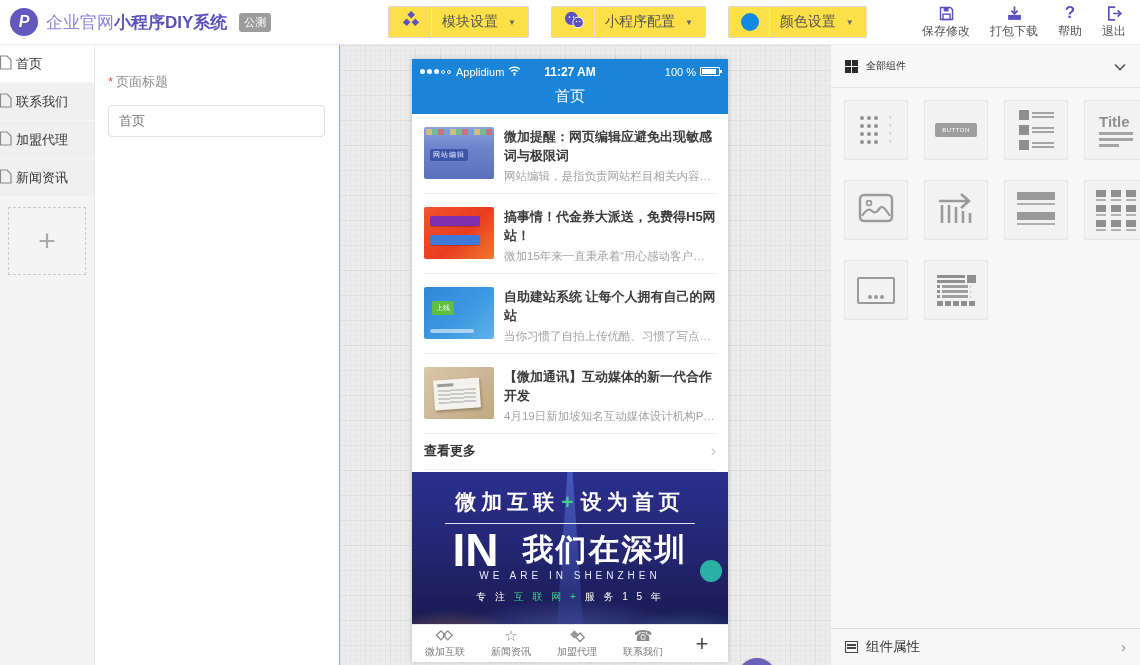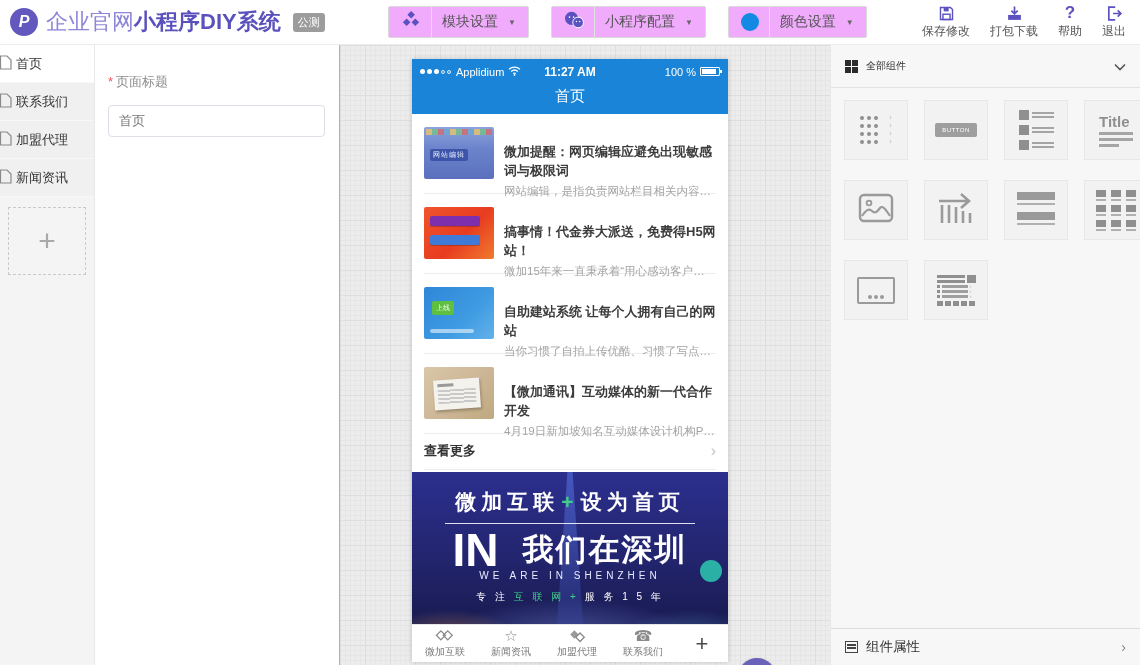--- a/index.html
+++ b/index.html
@@ -2,26 +2,26 @@
 <html><head>
 <meta charset="utf-8">
 <style>
   * { margin:0; padding:0; box-sizing:border-box; }
   html,body { width:1140px; height:665px; overflow:hidden; font-family:"Liberation Sans","DejaVu Sans",sans-serif; background:#fff; }
 
   
   .app-header { position:absolute; left:0; top:0; width:1140px; height:45px; background:#fff; border-bottom:1px solid #ececec; display:flex; align-items:center; z-index:30; }
   .brand { display:flex; align-items:center; gap:8px; padding-left:10px; width:330px; }
   .logo-circle { width:28px; height:28px; border-radius:50%; background:#6258bd; color:#fff; font-weight:bold; font-size:16px; display:flex; align-items:center; justify-content:center; font-style:italic; }
-  .brand-title { font-size:22px; white-space:nowrap; }
+  .brand-title { font-size:17px; white-space:nowrap; }
   .brand-title .t1 { color:#8d85d8; }
   .brand-title .t2 { color:#5b51bd; font-weight:bold; }
   .beta-badge { background:#9c9c9c; color:#fff; font-size:11px; border-radius:3px; padding:2px 5px; margin-left:4px; }
   .header-center { display:flex; gap:22px; margin-left:58px; }
-  .dd-btn { height:32px; border:1px solid #d9d9d9; border-radius:2px; background:#f0abfc; display:flex; align-items:center; gap:10px; padding:0 12px; cursor:pointer; }
+  .dd-btn { height:32px; border:1px solid #d9d9d9; border-radius:2px; background:#fde047; display:flex; align-items:center; gap:10px; padding:0 12px; cursor:pointer; }
   .dd-btn .lbl { font-size:14px; color:#555; }
   .dd-caret { font-size:8px; color:#666; }
   .dd-sep { width:1px; align-self:stretch; background:#e3e3e3; }
   .color-dot { width:18px; height:18px; border-radius:50%; background:#1289e3; }
   .header-actions { margin-left:auto; display:flex; gap:20px; padding-right:14px; }
   .hact { display:flex; flex-direction:column; align-items:center; gap:1px; cursor:pointer; }
   .hact .lbl { font-size:12px; color:#555; }
   .hact .ic { height:18px; display:flex; align-items:flex-end; }
   .q-ic { color:#5b51c0; font-size:17px; font-weight:bold; line-height:18px; }
 
@@ -74,21 +74,21 @@
   .thumb-1 { background:linear-gradient(135deg,#f0542d 0%,#e83c20 55%,#f07a2e 100%); }
   .thumb-1 .bar1,.thumb-1 .bar2 { position:absolute; left:6px; right:14px; height:10px; background:#7d2fae; border-radius:2px; box-shadow:0 1px 0 rgba(0,0,0,.2); }
   .thumb-1 .bar1 { top:9px; } .thumb-1 .bar2 { top:28px; background:#3f7ad8; }
   .thumb-2 { background:linear-gradient(135deg,#2f86d8 0%,#3f9be2 60%,#63b2ea 100%); }
   .thumb-2 .chip { position:absolute; left:8px; top:14px; background:#5fbf3f; color:#fff; font-size:7px; padding:2px 4px; border-radius:2px; }
   .thumb-2::after { content:''; position:absolute; left:6px; bottom:6px; right:20px; height:4px; background:rgba(255,255,255,.55); border-radius:2px; }
   .thumb-3 { background:linear-gradient(135deg,#d9c7a8 0%,#cbb493 60%,#bfa97f 100%); }
   .thumb-3 .paper { position:absolute; left:10px; top:12px; width:46px; height:30px; background:#f4f2ec; transform:rotate(-4deg); box-shadow:1px 2px 3px rgba(0,0,0,.25); }
   .thumb-3 .paper::before { content:''; position:absolute; left:4px; top:4px; width:16px; height:3px; background:#9a9a9a; }
   .thumb-3 .paper::after { content:''; position:absolute; left:4px; top:10px; width:38px; height:14px; background:repeating-linear-gradient(#c9c9c9 0 2px,transparent 2px 4px); }
-  .news-body { flex:1; min-width:0;margin-top:15px; }
+  .news-body { flex:1; min-width:0; }
   .news-title { font-size:13px; color:#3c3c3c; font-weight:bold; line-height:19px; max-height:38px; overflow:hidden; }
   .news-desc { margin-top:4px; font-size:11.5px; color:#a3a3a3; white-space:nowrap; overflow:hidden; text-overflow:ellipsis; }
   .more-row { display:flex; align-items:center; justify-content:space-between; padding:8px 0 9px; border-bottom:1px solid #ececec; cursor:pointer; }
   .more-row .lbl { font-size:13px; color:#333; font-weight:bold; }
   .more-row .chev { color:#c3c3c3; font-size:16px; }
 
   .banner { height:152px; margin-top:2px; position:relative; overflow:hidden; color:#fff; text-align:center;
     background:
       radial-gradient(ellipse 60% 45% at 50% 115%, rgba(140,160,255,.5), transparent 70%),
       radial-gradient(ellipse 30% 25% at 12% 108%, rgba(255,170,90,.35), transparent 70%),

